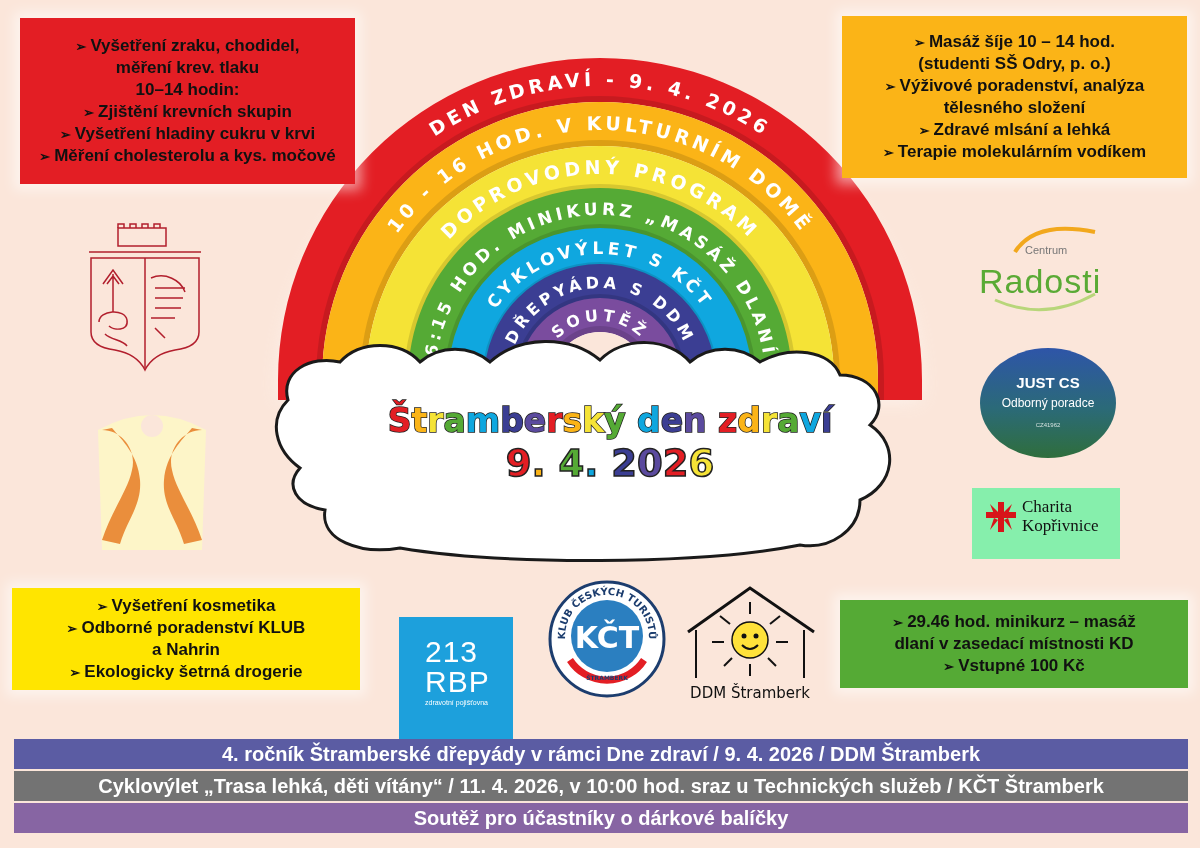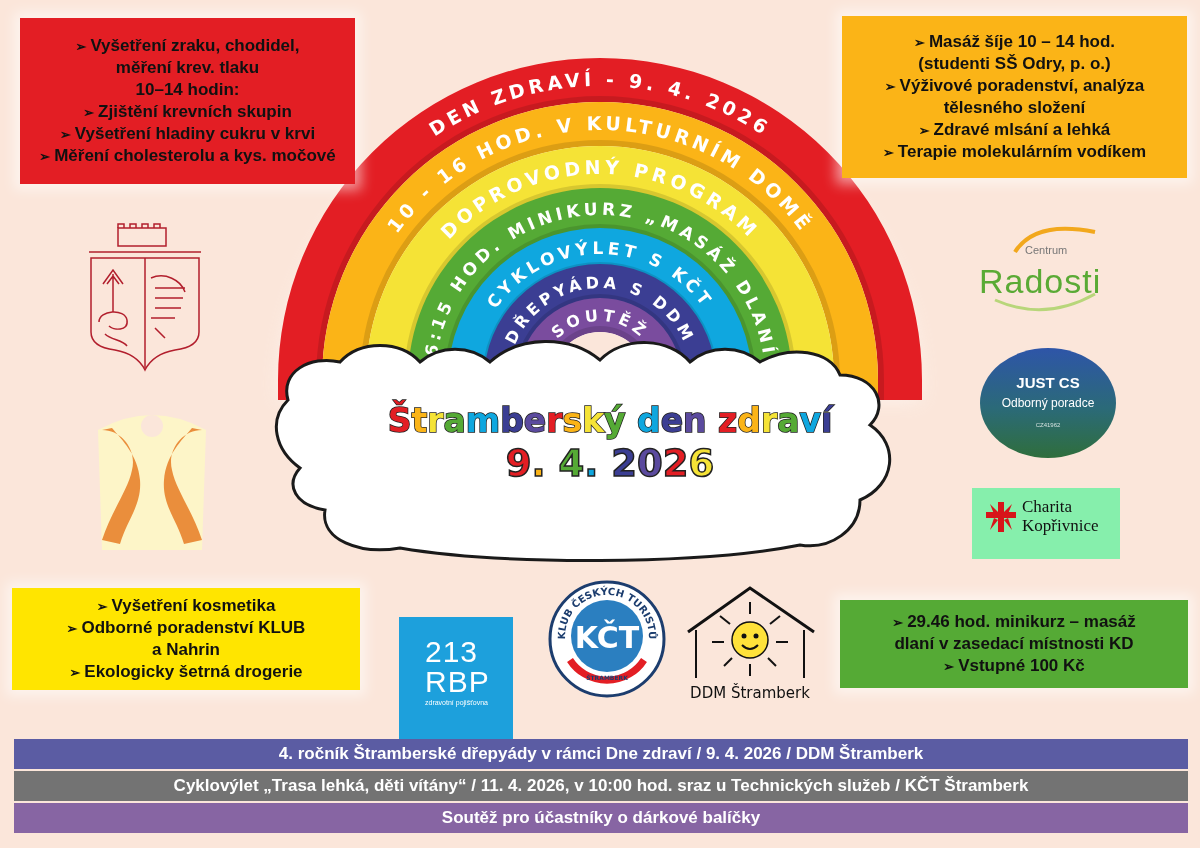--- a/index.html
+++ b/index.html
@@ -46,21 +46,21 @@
   #just .t2 { font-size:12px; margin-top:5px; }
   #just .t3 { font-size:6px; margin-top:12px; opacity:0.8; }
 
   #charita { left:972px; top:488px; width:148px; height:71px; background:#86efac;text-decoration:underline; }
   #charita .txt { position:absolute; left:50px; top:9px; font-family:"Liberation Serif", serif; font-size:17px; line-height:19px; color:#111; }
 
   #centrum { left:975px; top:222px; width:140px; height:90px; }
   #centrum .c1 { position:absolute; left:50px; top:22px; color:#777; font-size:11px; }
   #centrum .c2 { position:absolute; left:4px; top:40px; color:#5aaa35; font-size:34px; font-weight:normal; letter-spacing:1px; }
 
-  .strip { position:absolute; left:14px; width:1174px; height:30px; color:#fff; font-weight:bold; font-size:17px; text-align:center; line-height:30px; }
+  .strip { position:absolute; left:14px; width:1174px; height:30px; color:#fff; font-weight:bold; font-size:20px; text-align:center; line-height:30px; }
   #strip1 { top:739px; background:#5b5ca3; }
   #strip2 { top:771px; background:#737373; }
   #strip3 { top:803px; background:#8765a3; }
 </style>
 </head>
 <body>
 
 <svg id="rainbow-svg" width="1200" height="848" viewBox="0 0 1200 848">
   <defs>
     <filter id="glow" x="-20%" y="-20%" width="140%" height="140%">

